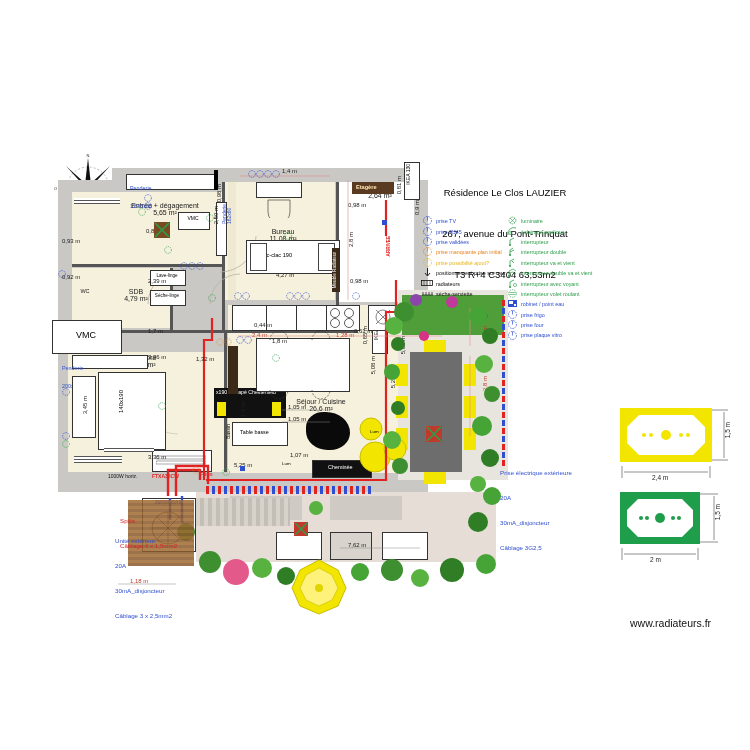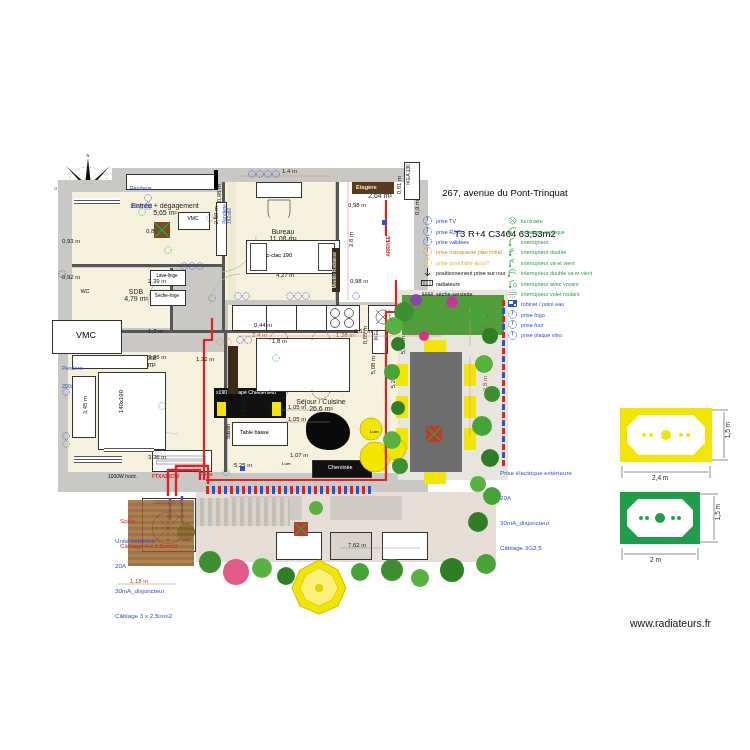--- a/index.html
+++ b/index.html
@@ -44,20 +44,21 @@
   
   .detail{position:absolute;}
   .dcap{position:absolute;font-size:6.5px;color:#222;}
 
   #footer{left:630px;top:618px;font-size:10.5px;color:#111;}
 </style>
 </head>
 <body>
 
 <div id="title" class="t">
+  <div>Résidence Le Clos LAUZIER</div>
   <div>267, avenue du Pont-Trinquat</div>
   <div>T3 R+4 C3404 63,53m2</div>
 </div>
 
 <div id="compass" class="abs">
   <svg width="72" height="72" viewBox="0 0 72 72">
     <circle cx="36" cy="36" r="21" fill="none" stroke="#888" stroke-width="0.6" stroke-dasharray="2 2"></circle>
     <g fill="#111">
       <polygon points="36,6 39,33 36,36 33,33"></polygon>
       <polygon points="36,66 39,39 36,36 33,39"></polygon>

